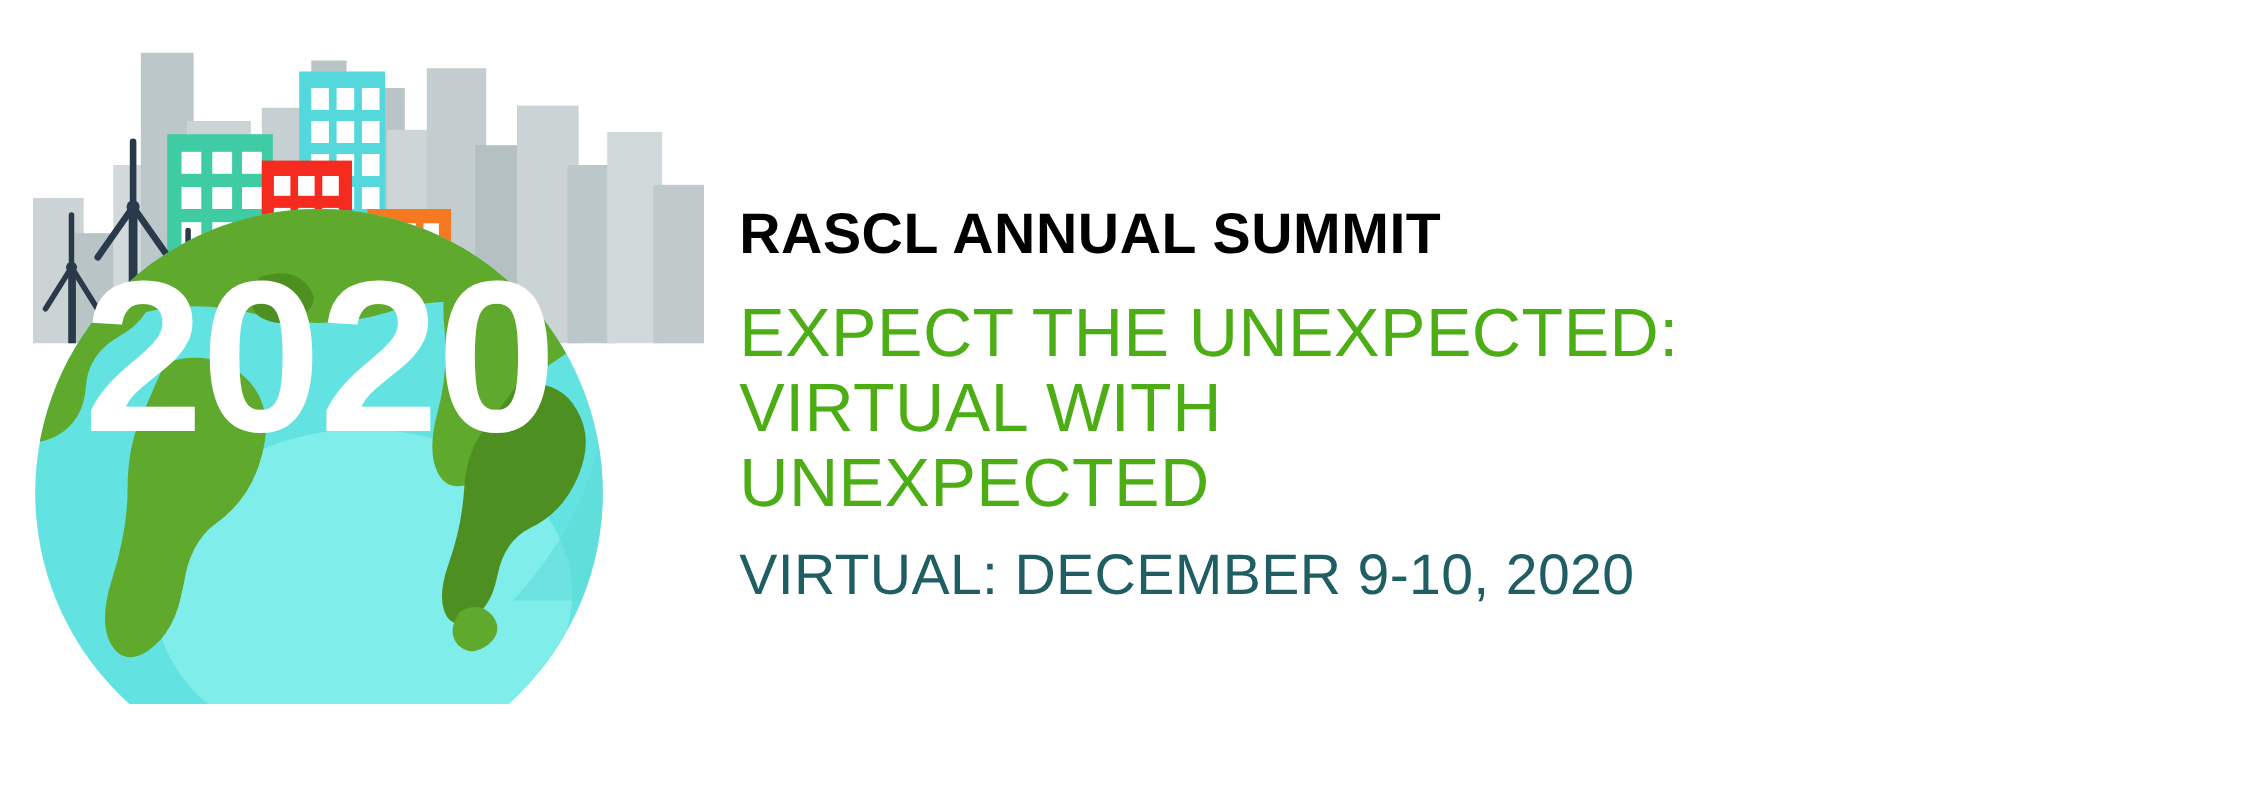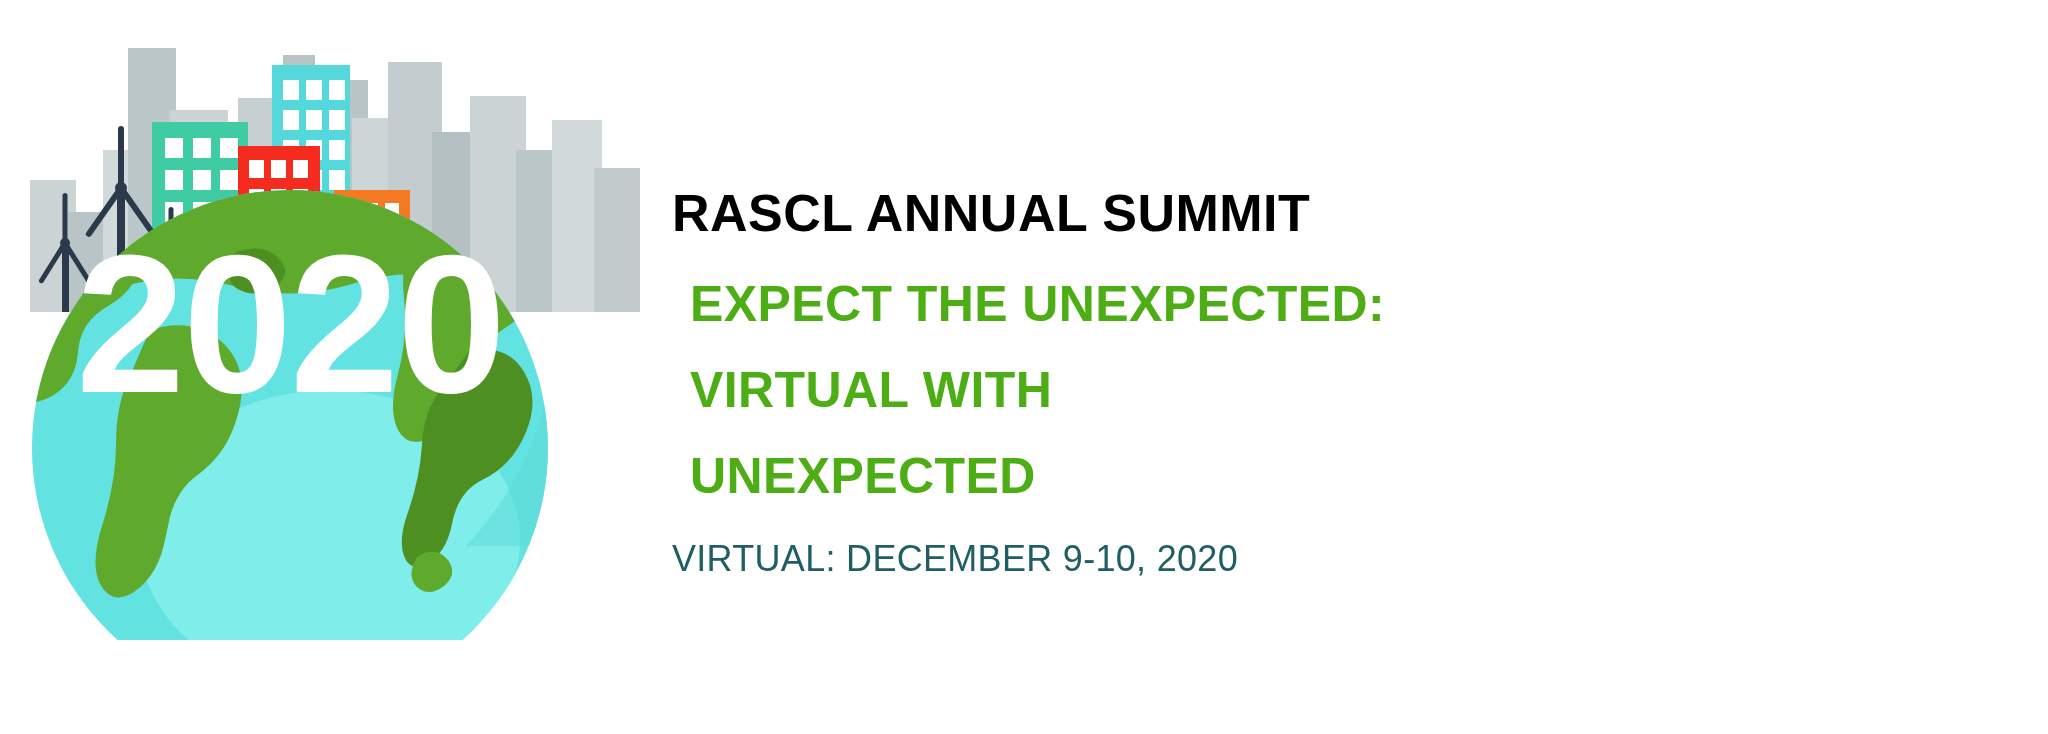--- a/index.html
+++ b/index.html
@@ -46,33 +46,33 @@
     font-weight: bold;
     font-size: 52px;
     line-height: 86px;
     letter-spacing: 0.5px;
     color: #000000;
     margin: 0;
     white-space: nowrap;
   }
   .subhead {
     font-family: "Liberation Sans", sans-serif;
-    font-weight: bold;
-    font-size: 50px;
+    font-weight: normal;
+    font-size: 62px;
     line-height: 68px;
     letter-spacing: 0.4px;
     color: #4CAE14;
-    margin: 18px;
+    margin: 0;
     white-space: nowrap;
   }
   .subhead.first { margin-top: 14px; }
   .dateline {
     font-family: "Liberation Sans", sans-serif;
     font-weight: normal;
-    font-size: 36px;
+    font-size: 52px;
     line-height: 58px;
     letter-spacing: 0.3px;
     color: #1F5E63;
     margin: 0;
     margin-top: 20px;
     white-space: nowrap;
   }
 </style>
 </head>
 <body>

